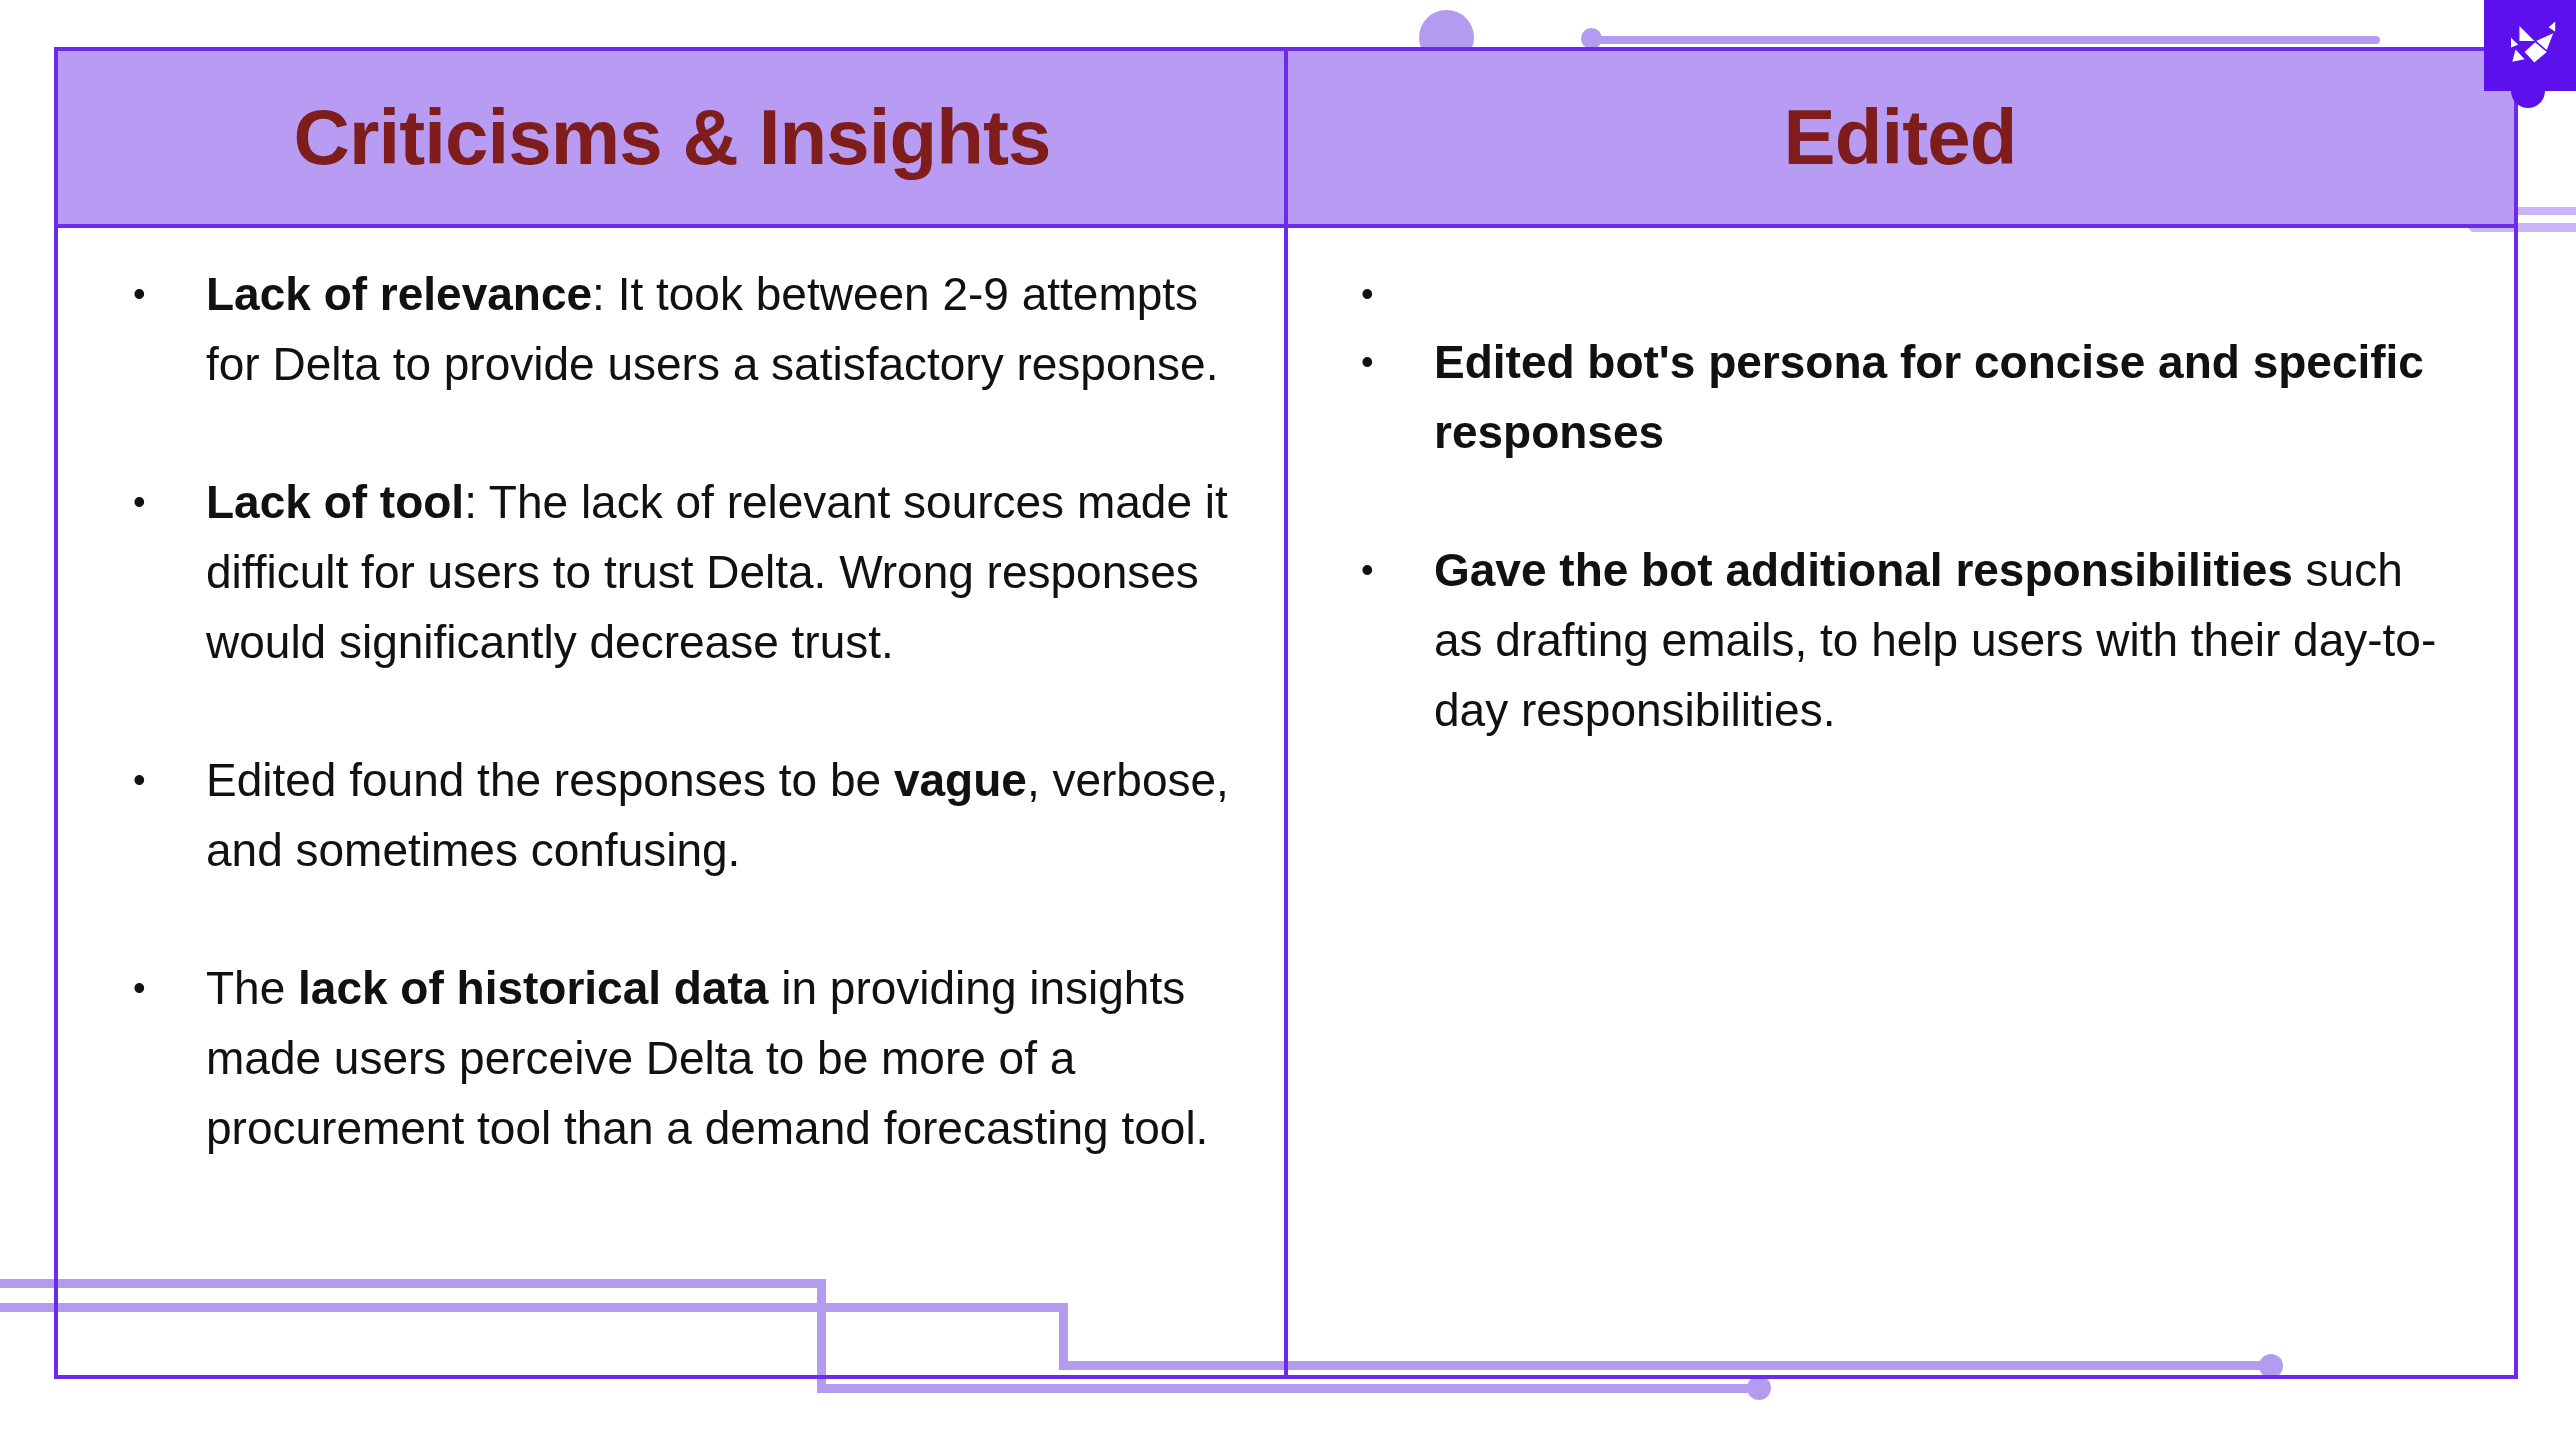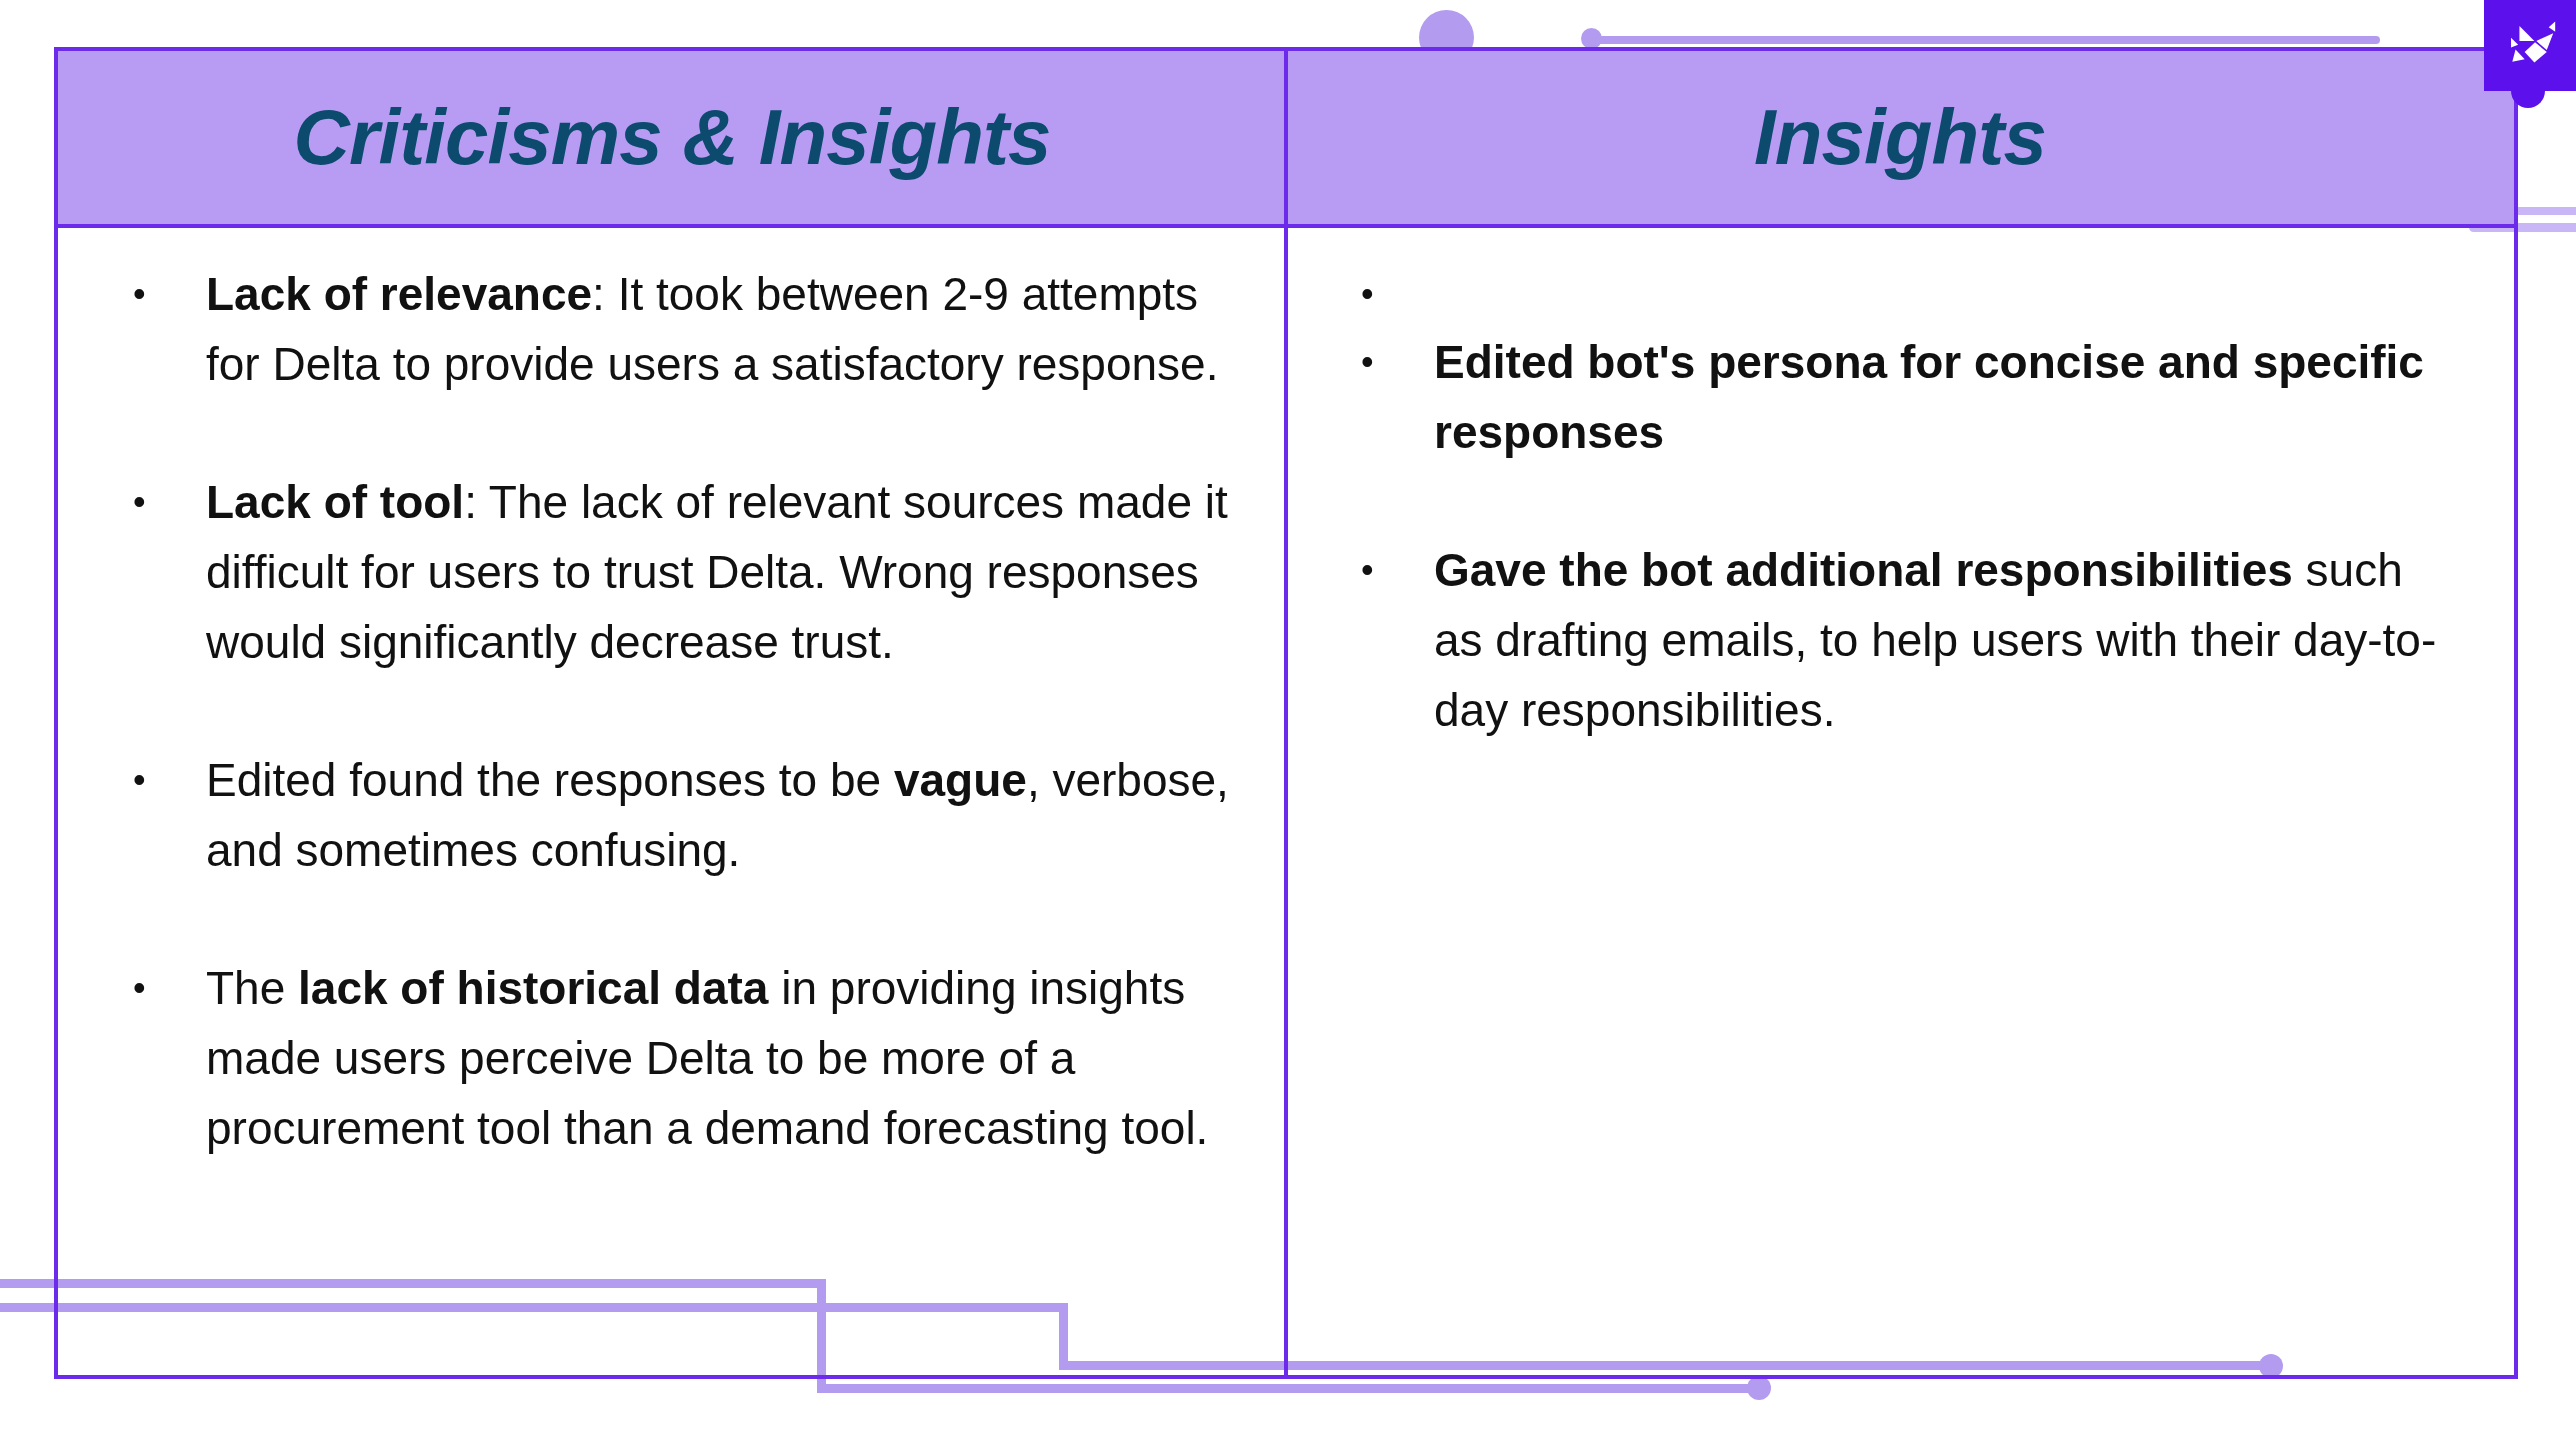--- a/index.html
+++ b/index.html
@@ -64,22 +64,21 @@
   }
   .hcell {
     flex: 1 1 50%;
     display: flex; align-items: center; justify-content: center;
   }
   .hcell h1 {
     margin: 8px;
     font-size: 78px;
     font-weight: bold;
     letter-spacing: -0.9px;
-    color: #0c4a6e;
-    font-style: italic;
+    color: #7f1d1d;
   }
   #col-divider {
     position: absolute; top: 0; bottom: 0; left: calc(50% - 2.1px);
     width: 4.3px; background: #6c2bea; z-index: 12;
   }
   #table-body {
     position: absolute; left: 0; right: 0; top: 177px; bottom: 0;
     display: flex;
   }
   .bcell { flex: 1 1 50%; overflow: hidden; }
@@ -136,21 +135,21 @@
     </svg>
   </div>
   <div id="logo-bump"></div>
 
   <div id="table">
     <div id="table-header">
       <div class="hcell">
         <h1>Criticisms &amp; Insights</h1>
       </div>
       <div class="hcell">
-        <h1>Insights</h1>
+        <h1>Edited</h1>
       </div>
     </div>
     <div id="table-body">
       <div class="bcell">
         <ul>
             <li><span class="marker">•</span><span><span class="bold">Lack of relevance</span><span>: It took between 2-9 attempts for Delta to provide users a satisfactory response.</span></span></li>
             <li><span class="marker">•</span><span><span class="bold">Lack of tool</span><span>: The lack of relevant sources made it difficult for users to trust Delta. Wrong responses would significantly decrease trust.</span></span></li>
             <li><span class="marker">•</span><span><span>Edited found the responses to be </span><span class="bold">vague</span><span>, verbose, and sometimes confusing.</span></span></li>
             <li><span class="marker">•</span><span><span>The </span><span class="bold">lack of historical data</span><span> in providing insights made users perceive Delta to be more of a procurement tool than a demand forecasting tool.</span></span></li>
           </ul>

